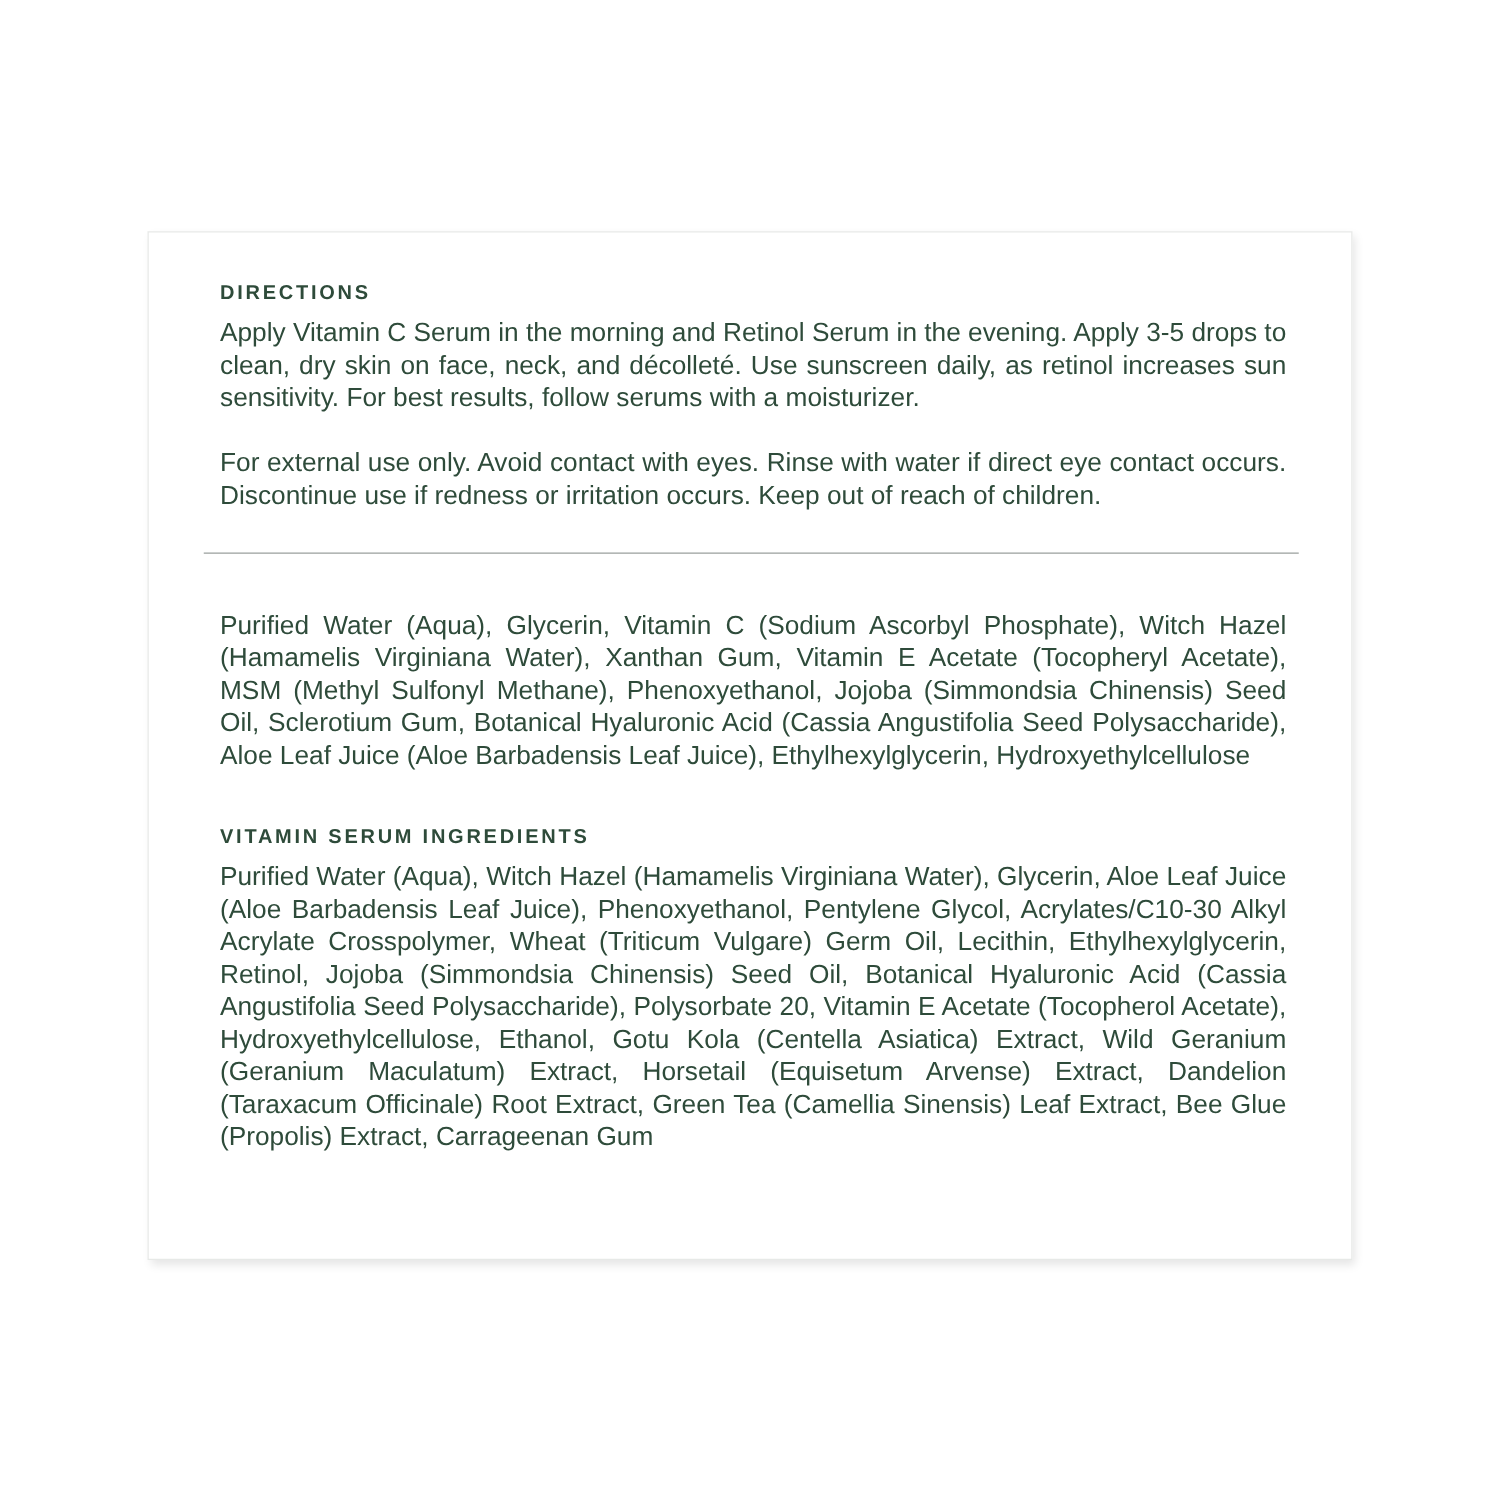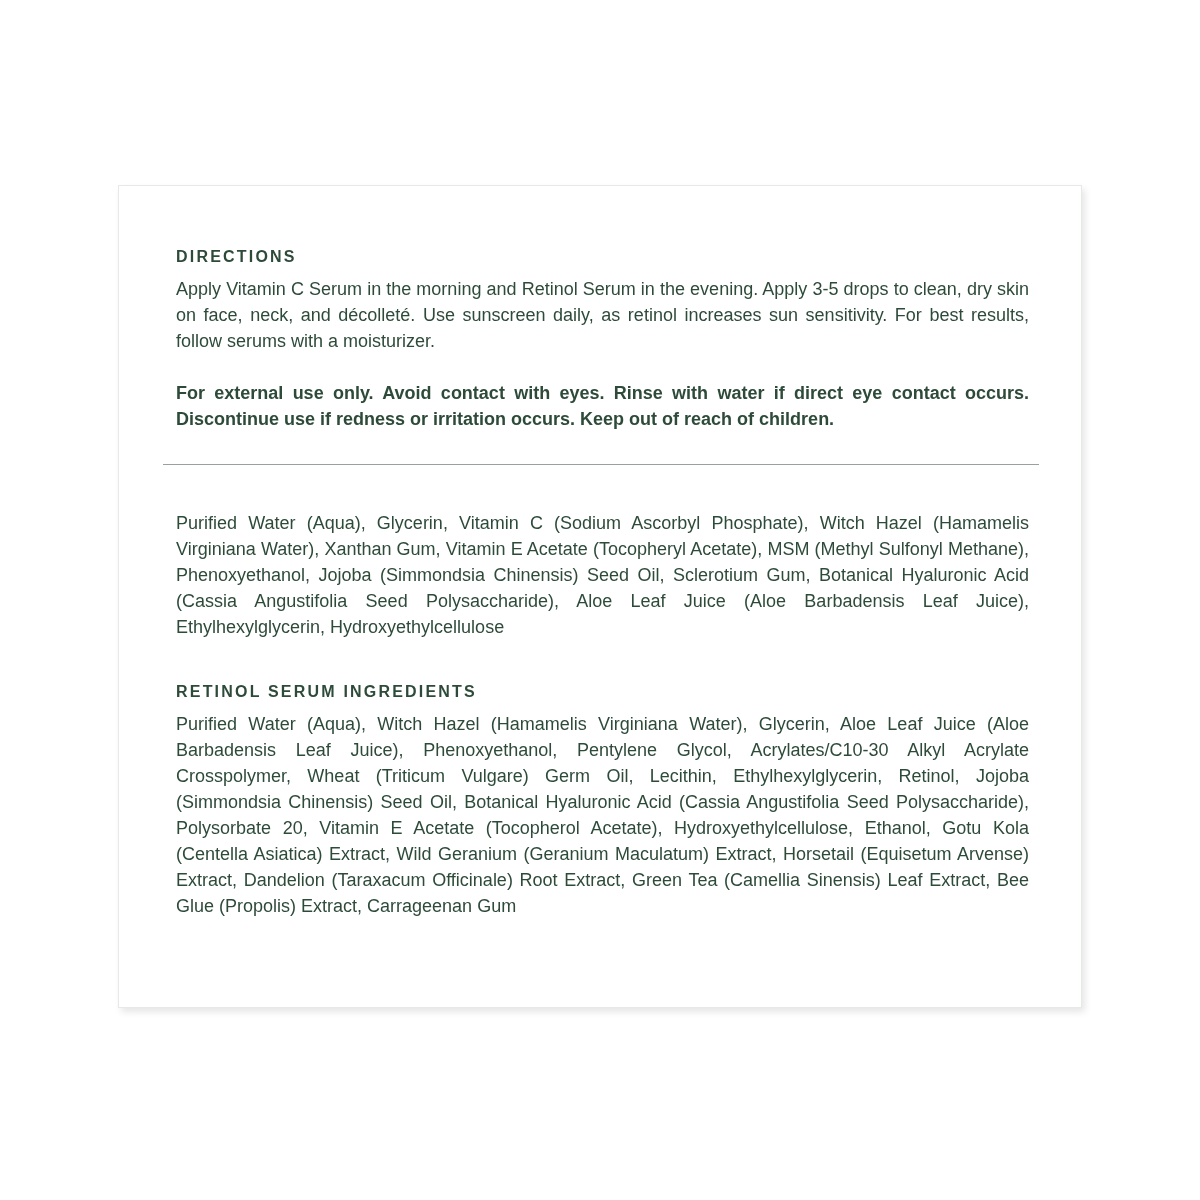--- a/index.html
+++ b/index.html
@@ -20,42 +20,41 @@
   .label-card {
     position: absolute;
     left: 118px;
     top: 185px;
     width: 964px;
     height: 823px;
     box-sizing: border-box;
     background: #ffffff;
     border: 1px solid #e7e9e7;
     box-shadow: 3px 4px 7px rgba(0,0,0,0.10);
-    padding: 61px 52px 0 57px;
+    padding: 39px 52px 0 57px;
     color: #2e4b3a;
   }
   .section-heading {
     margin: 0;
     font-size: 16px;
     font-weight: bold;
     letter-spacing: 2.2px;
     color: #2e4b3a;
     line-height: 20px;
   }
   .body-text {
     margin: 9px 0 0 0;
-    font-size: 18px;
+    font-size: 21px;
     line-height: 26px;
     text-align: justify;
     text-justify: inter-word;
     color: #2e4b3a;
   }
   .body-text.second {
     margin-top: 26px;
-    font-weight: bold;
   }
   .divider {
     border: none;
     border-top: 1px solid #9aa09d;
     margin: 32px 0 0 -13px;
     width: 876px;
     height: 0;
   }
   .ingredients-section {
     margin-top: 45px;
@@ -76,18 +75,18 @@
       <p class="body-text second">For external use only. Avoid contact with eyes. Rinse with water if direct eye contact occurs. Discontinue use if redness or irritation occurs. Keep out of reach of children.</p>
     </section>
 
     <hr class="divider">
 
     <section class="ingredients-section">
       <p class="body-text">Purified Water (Aqua), Glycerin, Vitamin C (Sodium Ascorbyl Phosphate), Witch Hazel (Hamamelis Virginiana Water), Xanthan Gum, Vitamin E Acetate (Tocopheryl Acetate), MSM (Methyl Sulfonyl Methane), Phenoxyethanol, Jojoba (Simmondsia Chinensis) Seed Oil, Sclerotium Gum, Botanical Hyaluronic Acid (Cassia Angustifolia Seed Polysaccharide), Aloe Leaf Juice (Aloe Barbadensis Leaf Juice), Ethylhexylglycerin, Hydroxyethylcellulose</p>
     </section>
 
     <section class="ingredients-section retinol">
-      <h2 class="section-heading">RETINOL SERUM INGREDIENTS</h2>
+      <h2 class="section-heading">VITAMIN SERUM INGREDIENTS</h2>
       <p class="body-text">Purified Water (Aqua), Witch Hazel (Hamamelis Virginiana Water), Glycerin, Aloe Leaf Juice (Aloe Barbadensis Leaf Juice), Phenoxyethanol, Pentylene Glycol, Acrylates/C10-30 Alkyl Acrylate Crosspolymer, Wheat (Triticum Vulgare) Germ Oil, Lecithin, Ethylhexylglycerin, Retinol, Jojoba (Simmondsia Chinensis) Seed Oil, Botanical Hyaluronic Acid (Cassia Angustifolia Seed Polysaccharide), Polysorbate 20, Vitamin E Acetate (Tocopherol Acetate), Hydroxyethylcellulose, Ethanol, Gotu Kola (Centella Asiatica) Extract, Wild Geranium (Geranium Maculatum) Extract, Horsetail (Equisetum Arvense) Extract, Dandelion (Taraxacum Officinale) Root Extract, Green Tea (Camellia Sinensis) Leaf Extract, Bee Glue (Propolis) Extract, Carrageenan Gum</p>
     </section>
 
   </div>
 </div>
 
 </body></html>

